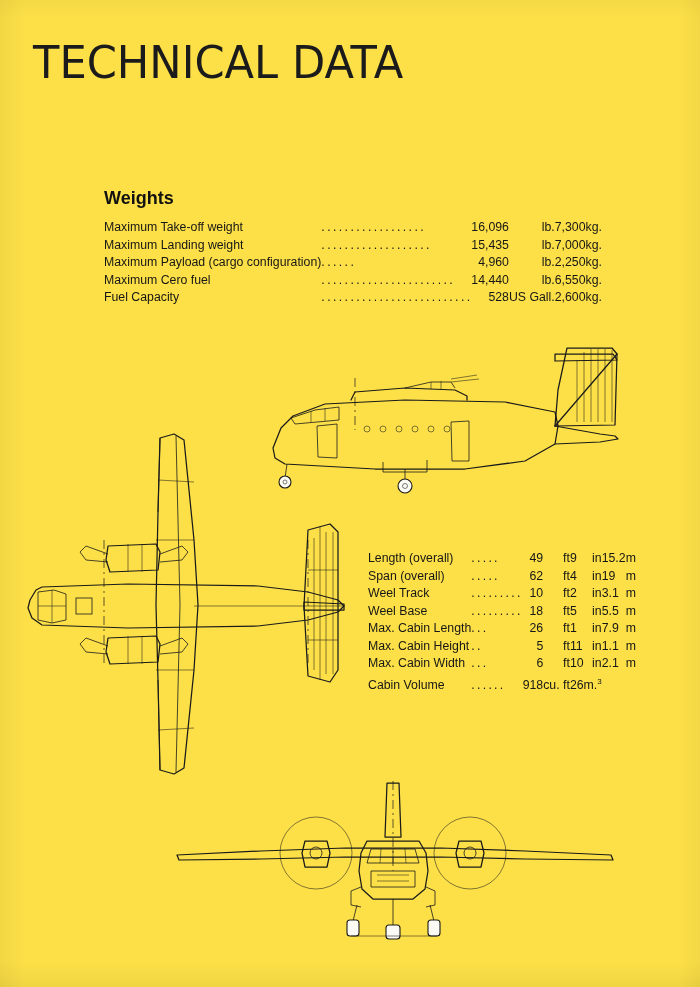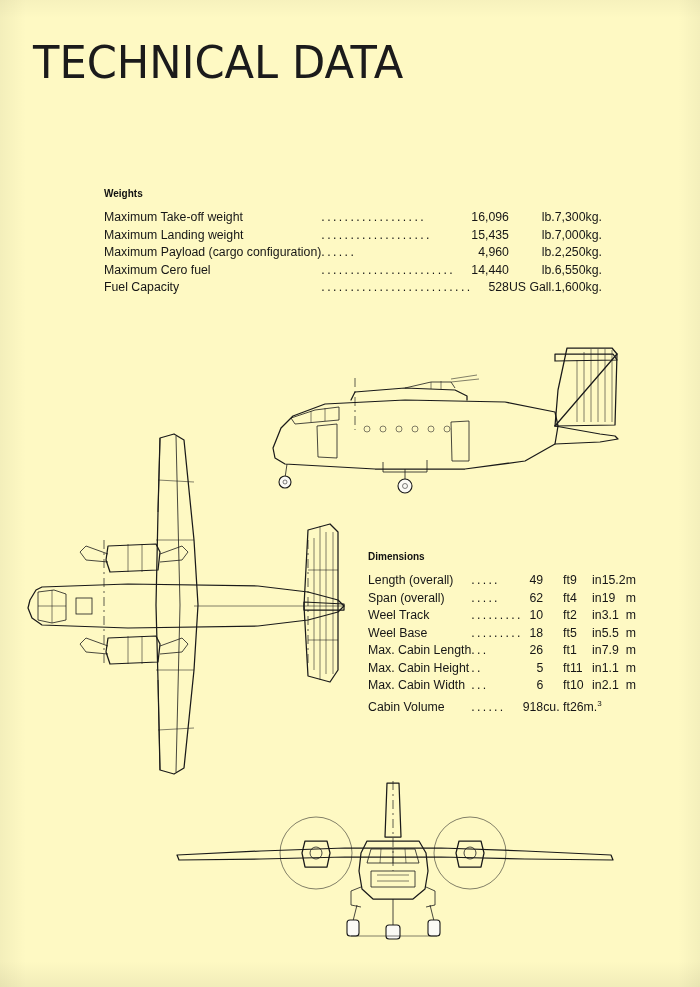--- a/index.html
+++ b/index.html
@@ -7,21 +7,21 @@
     padding: 0;
     background: #ffffff;
   }
   body {
     font-family: "Liberation Sans", sans-serif;
   }
   .page {
     position: relative;
     width: 700px;
     height: 987px;
-    background: #fef9c3;
+    background: #fde047;
     overflow: hidden;
   }
   
   .paper-tint {
     position: absolute;
     inset: 0;
     background:
       linear-gradient(90deg, rgba(0,0,0,0.045) 0px, rgba(0,0,0,0.0) 26px),
       linear-gradient(270deg, rgba(0,0,0,0.04) 0px, rgba(0,0,0,0.0) 22px),
       linear-gradient(180deg, rgba(0,0,0,0.03) 0px, rgba(0,0,0,0.0) 18px),
@@ -40,21 +40,21 @@
     transform: scaleX(0.96);
     transform-origin: left top;
   }
 
   
   .section {
     position: absolute;
     color: #161616;
   }
   .section-heading {
-    font-size: 10px;
+    font-size: 18px;
     font-weight: bold;
     margin-bottom: 11px;
     color: #111;
   }
   table.spec {
     border-collapse: collapse;
     font-size: 12.3px;
     color: #161616;
   }
   table.spec td {
@@ -141,29 +141,28 @@
           <td class="val">14,440</td>
           <td class="unit">lb.</td>
           <td class="val2">6,550</td>
           <td class="unit2">kg.</td>
         </tr>
         <tr>
           <td class="label">Fuel Capacity</td>
           <td class="dots">..............................</td>
           <td class="val">528</td>
           <td class="unit">US Gall.</td>
-          <td class="val2">1,600</td>
+          <td class="val2">2,600</td>
           <td class="unit2">kg.</td>
         </tr>
       </tbody>
     </table>
   </div>
 
   <div class="section" id="dimensions-block">
-    <div class="section-heading">Dimensions</div>
     <table class="spec">
       <tbody>
         <tr>
           <td class="label">Length (overall)</td>
           <td class="dots">.....</td>
           <td class="val">49</td>
           <td class="unit">ft</td>
           <td class="val2">9</td>
           <td class="unit">in</td>
           <td class="val2">15.2</td>

